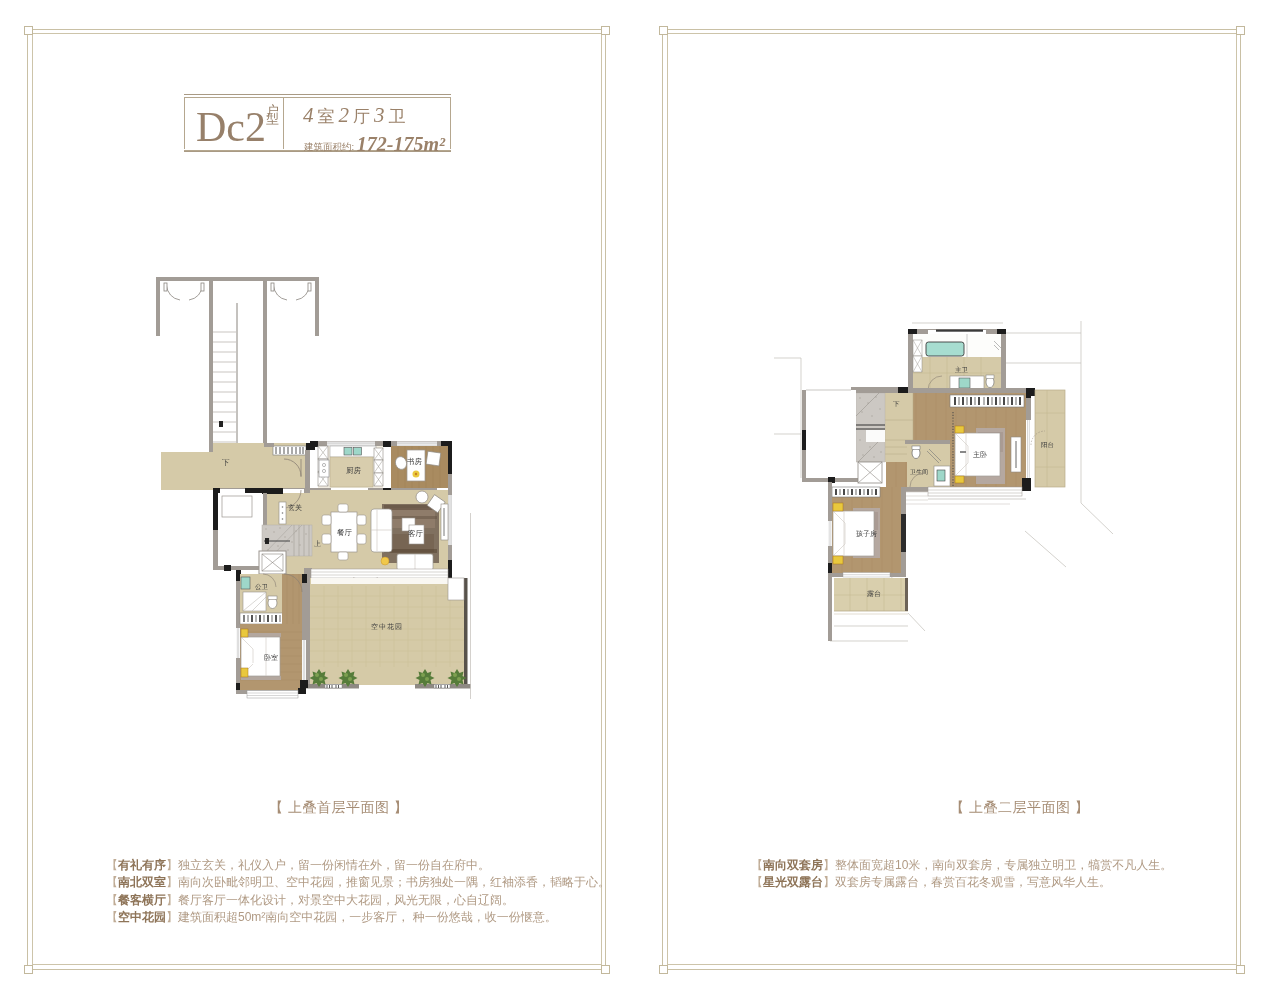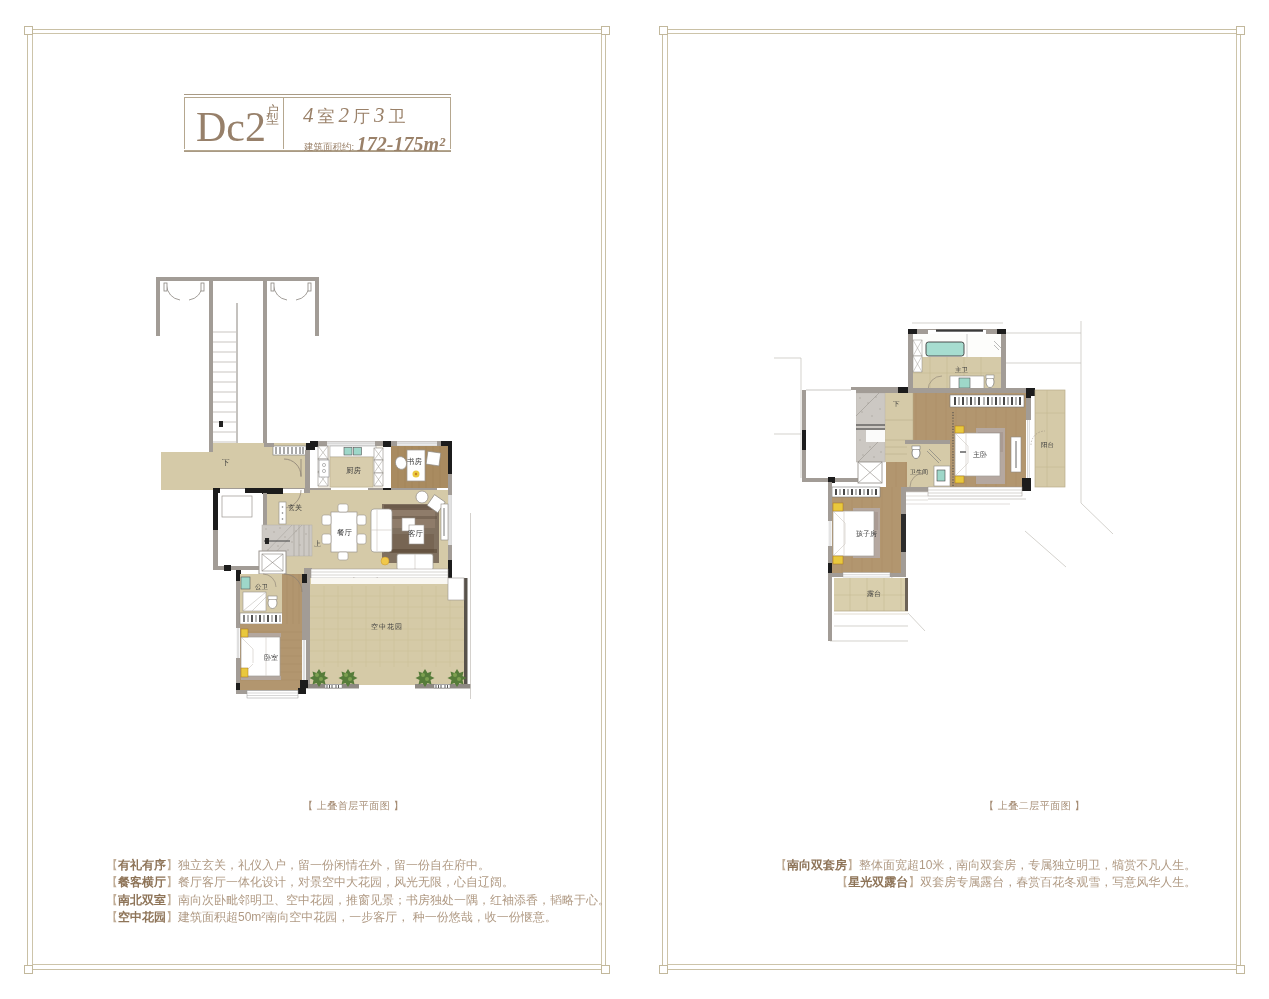--- a/index.html
+++ b/index.html
@@ -1,21 +1,21 @@
 <!DOCTYPE html>
 <html><head>
 <meta charset="utf-8">
 <style>
 html,body{margin:0;padding:0;background:#ffffff;}
 body{width:1269px;height:999px;position:relative;font-family:"Liberation Sans",sans-serif;overflow:hidden;}
 .abs{position:absolute;}
 .frame-outer{position:absolute;border:1px solid #c9c0a5;}
 .frame-inner{position:absolute;border:1px solid #cdc4aa;}
 .csq{position:absolute;width:7px;height:7px;border:1px solid #c2b89c;background:#fff;}
-.cap{position:absolute;color:#a68d75;font-size:10px;letter-spacing:0.5px;white-space:nowrap;margin-left:34px;}
+.cap{position:absolute;color:#a68d75;font-size:14px;letter-spacing:0.5px;white-space:nowrap;}
 .blines{position:absolute;font-size:12px;color:#b09a84;white-space:nowrap;line-height:17.4px;}
 .blines b{color:#8e7458;font-weight:bold;}
 .blines .bk{color:#c0ac96;}
 </style>
 </head>
 <body>
 
 <div class="frame-outer" style="left:27px;top:29px;width:577px;height:939px;"></div>
 
 <div class="frame-inner" style="left:32px;top:33px;width:568px;height:930px;"></div>
@@ -55,26 +55,26 @@
 <div class="abs" style="left:303px;top:103px;color:#9a8169;font-size:17px;letter-spacing:4px;white-space:nowrap;"><span style="font-family:'Liberation Serif',serif;font-style:italic;font-size:21px;">4</span>室<span style="font-family:'Liberation Serif',serif;font-style:italic;font-size:21px;">2</span>厅<span style="font-family:'Liberation Serif',serif;font-style:italic;font-size:21px;">3</span>卫</div>
 
 <div class="abs" style="left:304px;top:132px;color:#9a8169;font-size:9.5px;white-space:nowrap;">建筑面积约<span style="letter-spacing:0;">:</span> <span style="font-family:'Liberation Serif',serif;font-style:italic;font-weight:bold;font-size:20px;position:relative;top:0.5px;">172-175m²</span></div>
 
 <div class="cap" style="left:269px;top:799px;">【 上叠首层平面图 】</div>
 
 <div class="cap" style="left:950px;top:799px;">【 上叠二层平面图 】</div>
 
 <div class="blines" style="left:106px;top:857px;">
 <div><span class="bk">【</span><b>有礼有序</b><span class="bk">】</span>独立玄关，礼仪入户，留一份闲情在外，留一份自在府中。</div>
+<div><span class="bk">【</span><b>南北双室</b><span class="bk">】</span>南向次卧毗邻明卫、空中花园，推窗见景；书房独处一隅，红袖添香，韬略于心。</div>
 <div><span class="bk">【</span><b>餐客横厅</b><span class="bk">】</span>餐厅客厅一体化设计，对景空中大花园，风光无限，心自辽阔。</div>
-<div><span class="bk">【</span><b>南北双室</b><span class="bk">】</span>南向次卧毗邻明卫、空中花园，推窗见景；书房独处一隅，红袖添香，韬略于心。</div>
 <div><span class="bk">【</span><b>空中花园</b><span class="bk">】</span>建筑面积超50m²南向空中花园，一步客厅， 种一份悠哉，收一份惬意。</div>
 </div>
 
-<div class="blines" style="left:775px;top:857px;text-align:right;">
+<div class="blines" style="left:751px;top:857px;">
 <div><span class="bk">【</span><b>南向双套房</b><span class="bk">】</span>整体面宽超10米，南向双套房，专属独立明卫，犒赏不凡人生。</div>
 <div><span class="bk">【</span><b>星光双露台</b><span class="bk">】</span>双套房专属露台，春赏百花冬观雪，写意风华人生。</div>
 </div>
 
 <svg class="abs" style="left:150px;top:270px;" width="335" height="440" viewBox="150 270 335 440" xmlns="http://www.w3.org/2000/svg">
 <g font-family="Liberation Sans" fill="#3c3c3c">
 
 <rect x="156" y="277" width="163" height="4" fill="#a29c96"></rect>
 
 <rect x="156" y="277" width="4" height="59" fill="#a29c96"></rect>

